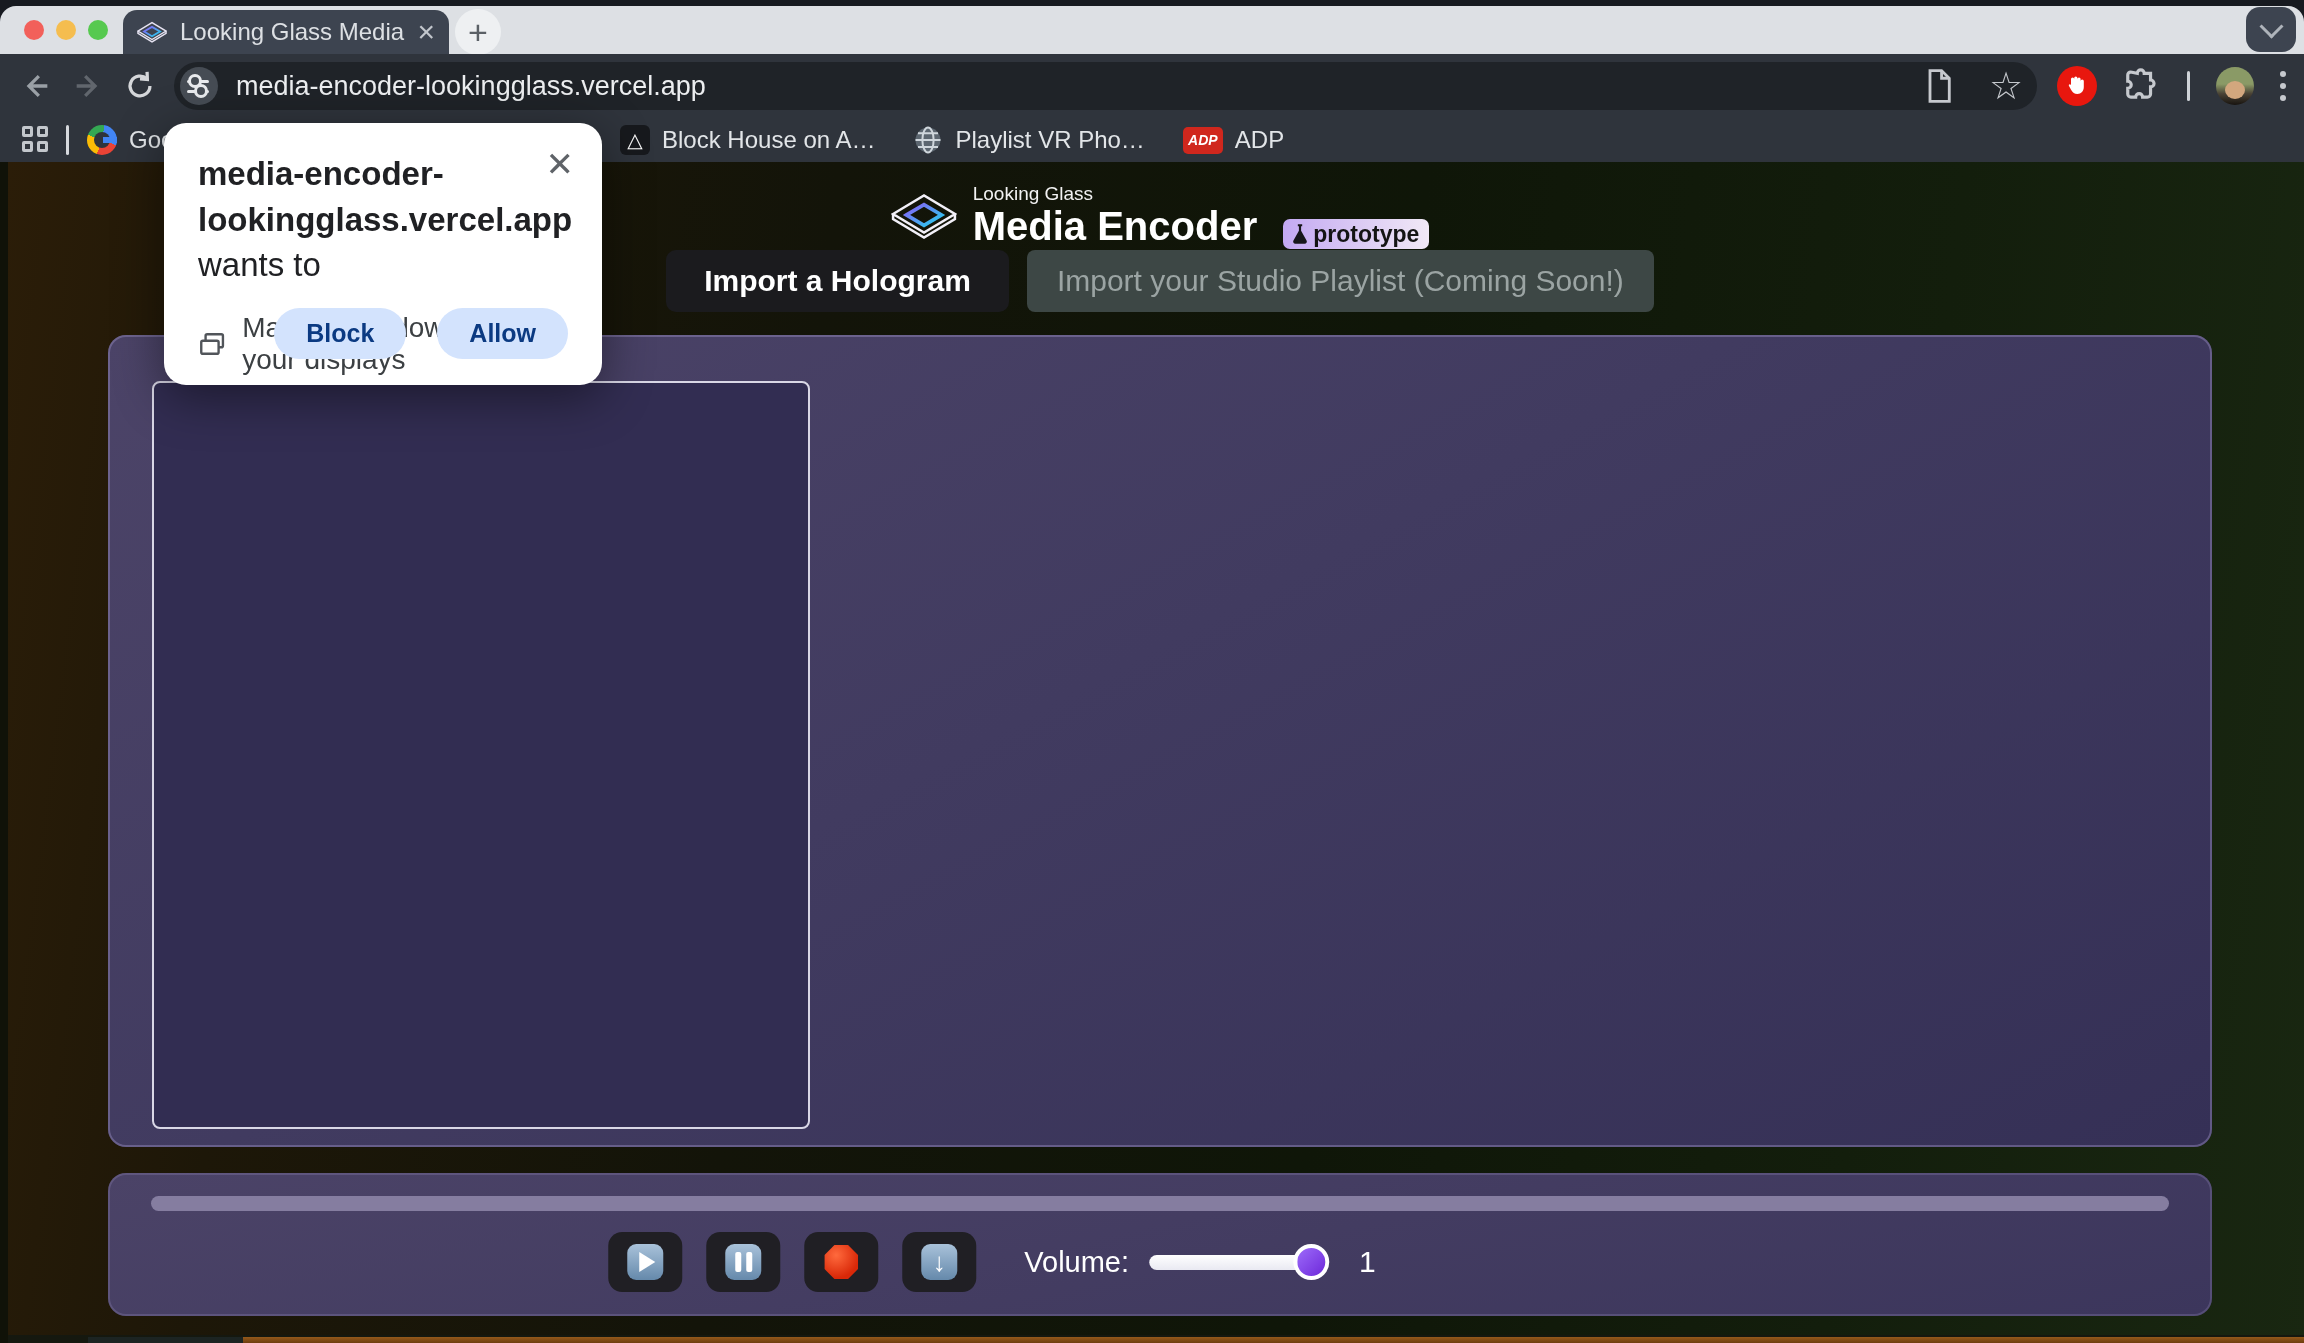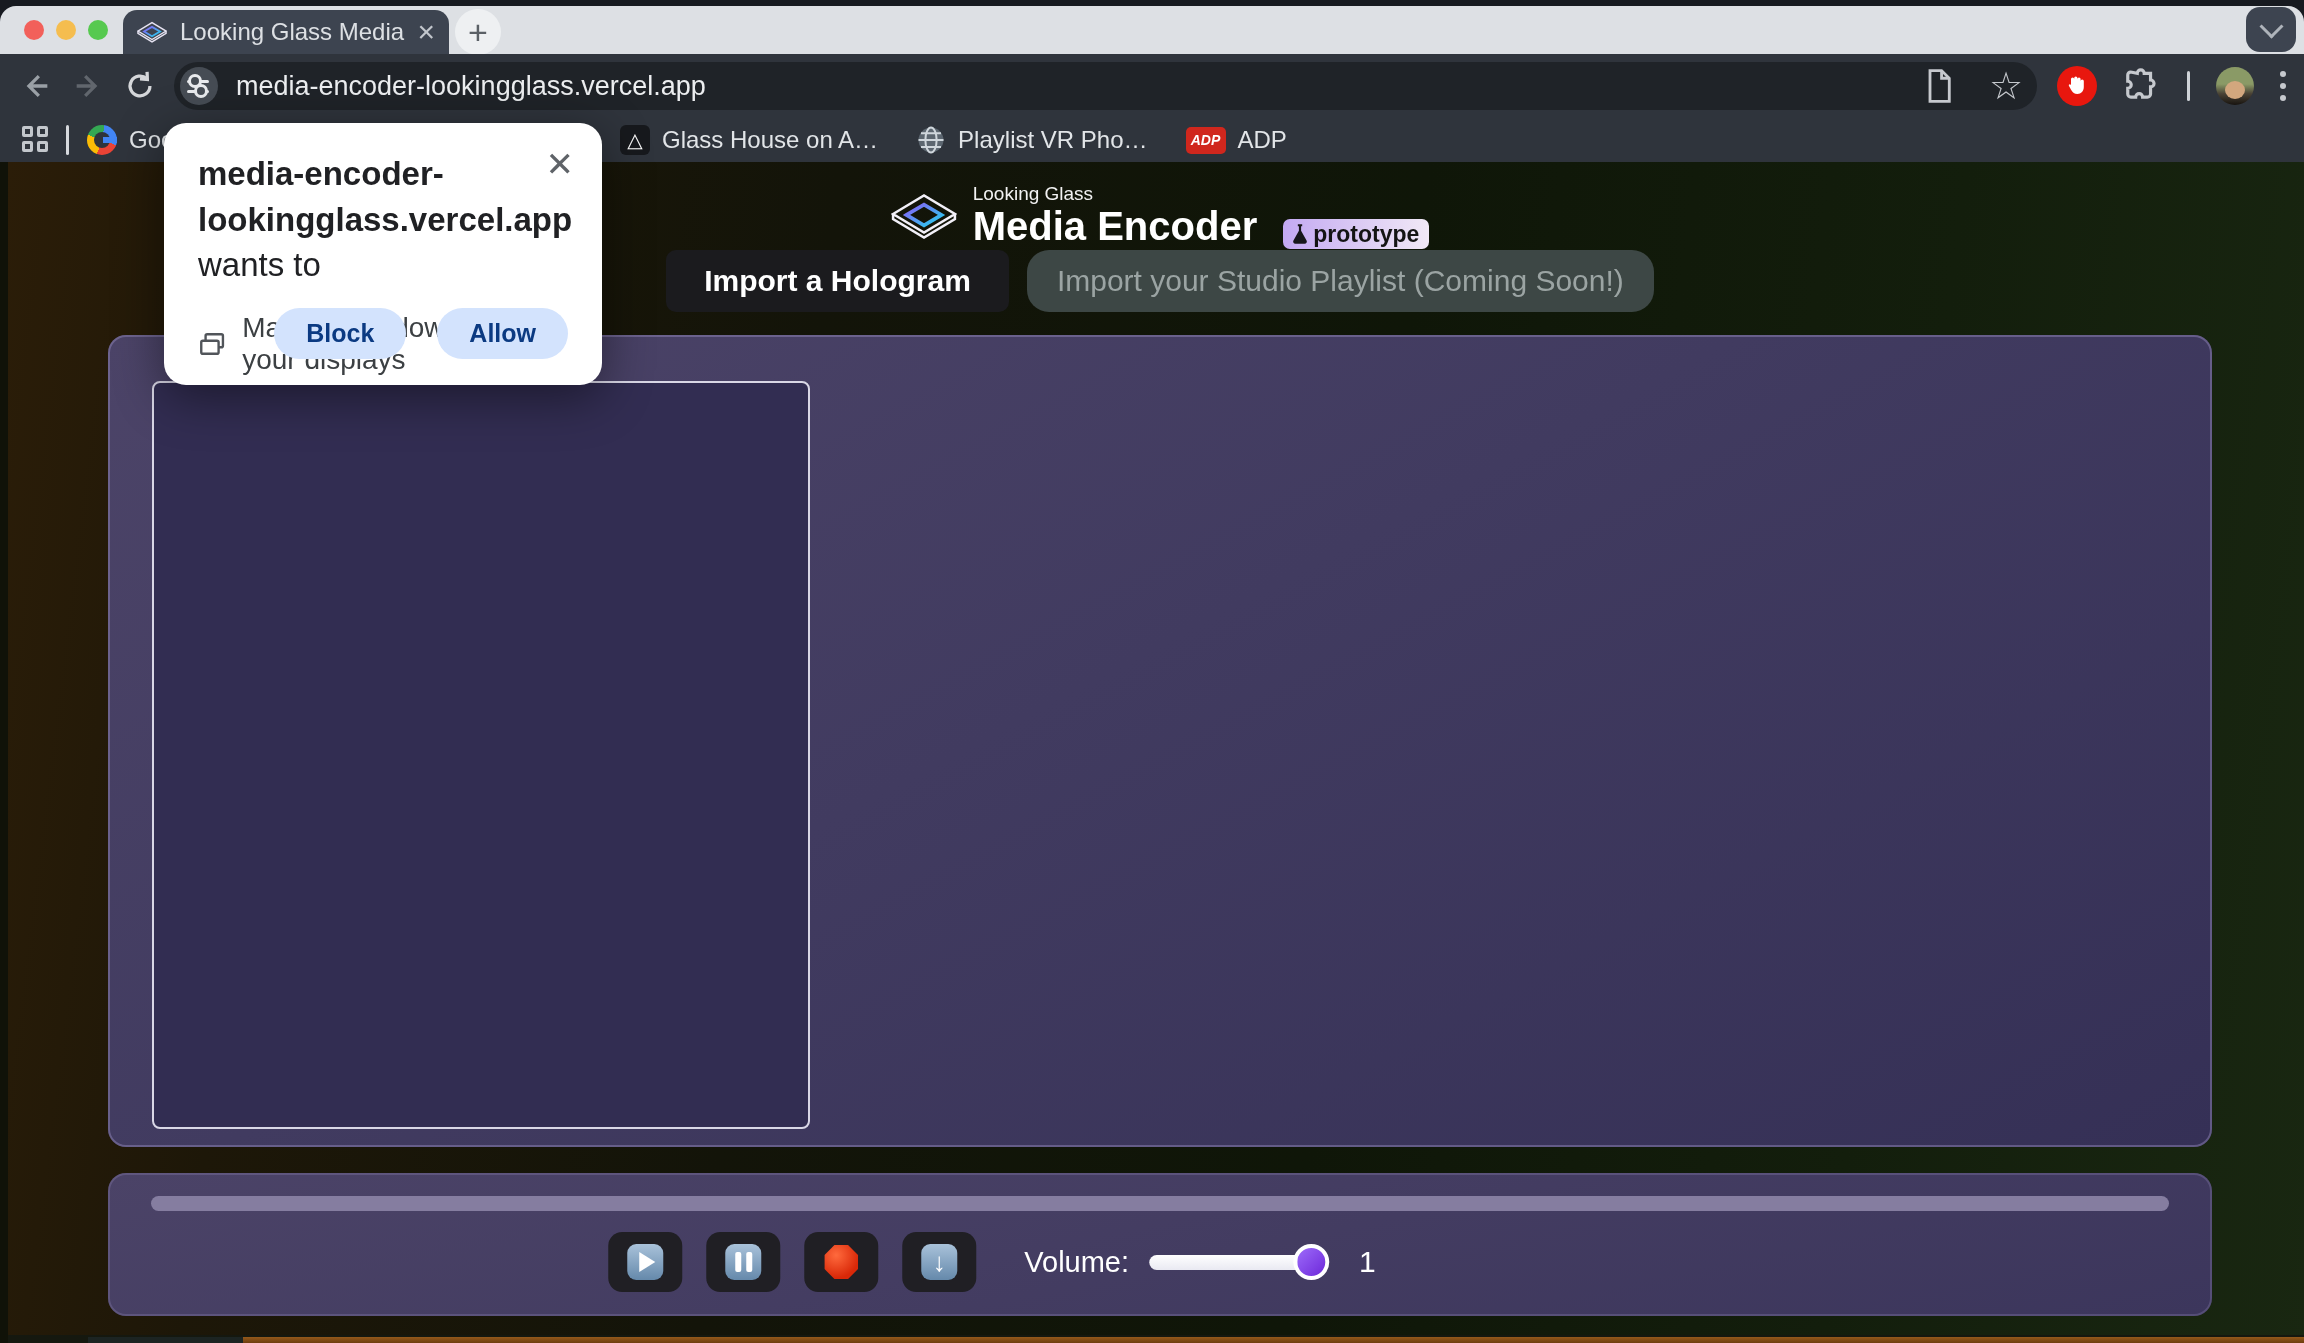--- a/index.html
+++ b/index.html
@@ -73,21 +73,21 @@
   .brand{position:absolute;left:0;top:21px;width:100%;display:flex;justify-content:center;align-items:center;gap:16px;}
   .brand-text{display:flex;flex-direction:column;line-height:1.12;}
   .brand-top{color:#f2f2f2;font-size:19px;}
   .brand-bottom{color:#ffffff;font-size:40px;font-weight:bold;}
   .badge{align-self:flex-end;margin-left:10px;height:30px;padding:0 10px 0 6px;border-radius:7px;
          background:linear-gradient(90deg,#c3a9f2,#f1e9f6);display:flex;align-items:center;gap:2px;
          color:#141414;font-size:23px;font-weight:bold;}
   .actions{position:absolute;left:0;top:88px;width:100%;display:flex;justify-content:center;gap:18px;}
   .btn-dark{background:#1b1b1e;color:#fff;font-weight:bold;font-size:30px;border:none;border-radius:10px;
             height:62px;padding:0 38px;font-family:inherit;}
-  .btn-disabled{background:#3d4745;color:#9ba4a3;font-size:30px;border:none;border-radius:22px;
+  .btn-disabled{background:#3d4745;color:#9ba4a3;font-size:30px;border:none;border-radius:8px;
                 height:62px;padding:0 30px;font-family:inherit;}
   .stage{position:absolute;left:100px;top:173px;width:2104px;height:812px;border-radius:18px;
          background:linear-gradient(152deg,#4c4468 0%,#413b60 45%,#353056 100%);
          box-shadow:inset 0 0 0 2px rgba(150,140,190,.45);}
   .preview{position:absolute;left:44px;top:46px;width:658px;height:748px;border-radius:8px;
            background:#322d52;border:2px solid #d9d7e6;box-sizing:border-box;}
   .controlbar{position:absolute;left:100px;top:1011px;width:2104px;height:143px;border-radius:18px;
               background:linear-gradient(168deg,#4b4367 0%,#3c365c 100%);
               box-shadow:inset 0 0 0 2px rgba(150,140,190,.28);}
   .scrubber{position:absolute;left:43px;right:43px;top:23px;height:15px;border-radius:8px;background:#857da0;}
@@ -216,21 +216,21 @@
         <i></i>
       </span>
     <span class="bm-sep"></span>
     <span class="bm">
       <span class="gicon"></span>
       <span class="bm-label">Google</span>
     </span>
     <span class="bm-group">
       <span class="bm">
         <span class="thong-ic">△</span>
-        <span class="bm-label">Glass House on A…</span>
+        <span class="bm-label">Block House on A…</span>
       </span>
       <span class="bm">
         <svg width="30" height="30" viewBox="0 0 24 24">
           <circle cx="12" cy="12" r="10" fill="#5c6670"></circle>
           <ellipse cx="12" cy="12" rx="4.5" ry="10" fill="none" stroke="#cfd6dc" stroke-width="1.6"></ellipse>
           <path d="M2 12 H22 M4 6.5 H20 M4 17.5 H20" stroke="#cfd6dc" stroke-width="1.6" fill="none"></path>
         </svg>
         <span class="bm-label">Playlist VR Pho…</span>
       </span>
       <span class="bm">

